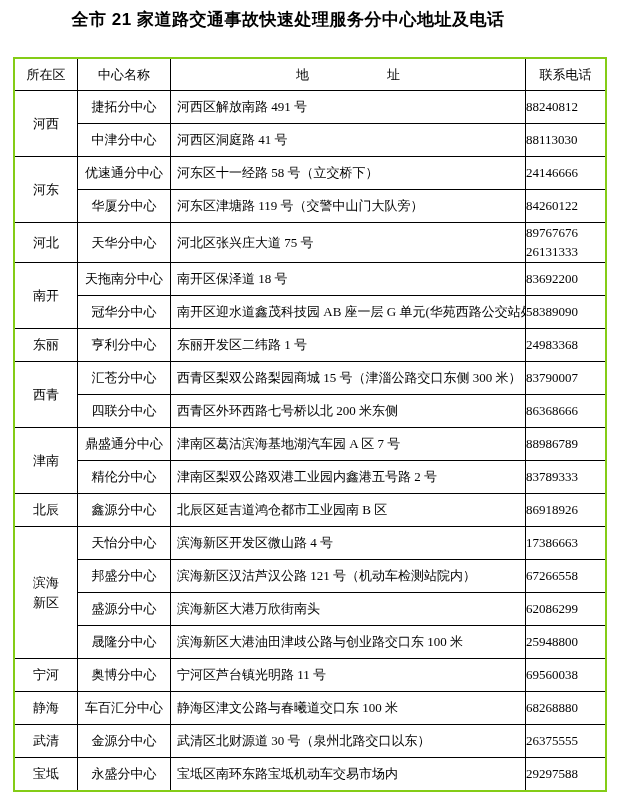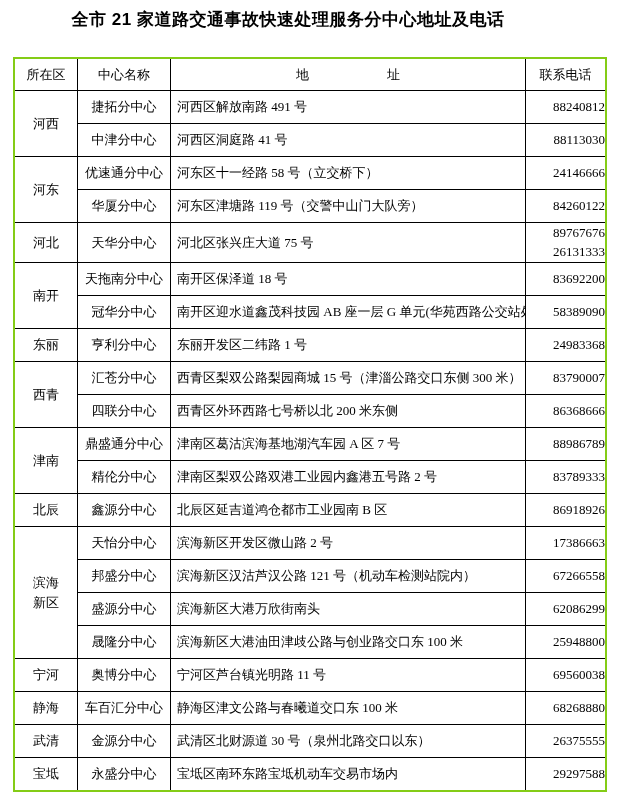--- a/index.html
+++ b/index.html
@@ -51,21 +51,21 @@
   .col-phone { width: 79px; }
   td.col-district { text-align: center; margin-left: 20px; }
   td.col-name { text-align: center; }
   td.col-address {
     text-align: left;
     padding-left: 6px;
     padding-right: 16px;
     white-space: nowrap;
   }
   td.col-phone {
-    text-align: right;
+    text-align: left;
     white-space: pre-line;
     line-height: 1.45;
   }
   .district-text {
     display: inline-block;
     max-width: 2.1em;
     line-height: 1.5;
   }
 </style>
 </head>
@@ -153,21 +153,21 @@
       </tr>
       <tr>
         <td class="col-district" rowspan="1"><span class="district-text">北辰</span></td>
         <td class="col-name">鑫源分中心</td>
         <td class="col-address">北辰区延吉道鸿仓都市工业园南 B 区</td>
         <td class="col-phone">86918926</td>
       </tr>
       <tr>
         <td class="col-district" rowspan="4"><span class="district-text">滨海新区</span></td>
         <td class="col-name">天怡分中心</td>
-        <td class="col-address">滨海新区开发区微山路 2 号</td>
+        <td class="col-address">滨海新区开发区微山路 4 号</td>
         <td class="col-phone">17386663</td>
       </tr>
       <tr>
         <td class="col-name">邦盛分中心</td>
         <td class="col-address">滨海新区汉沽芦汉公路 121 号（机动车检测站院内）</td>
         <td class="col-phone">67266558</td>
       </tr>
       <tr>
         <td class="col-name">盛源分中心</td>
         <td class="col-address">滨海新区大港万欣街南头</td>

